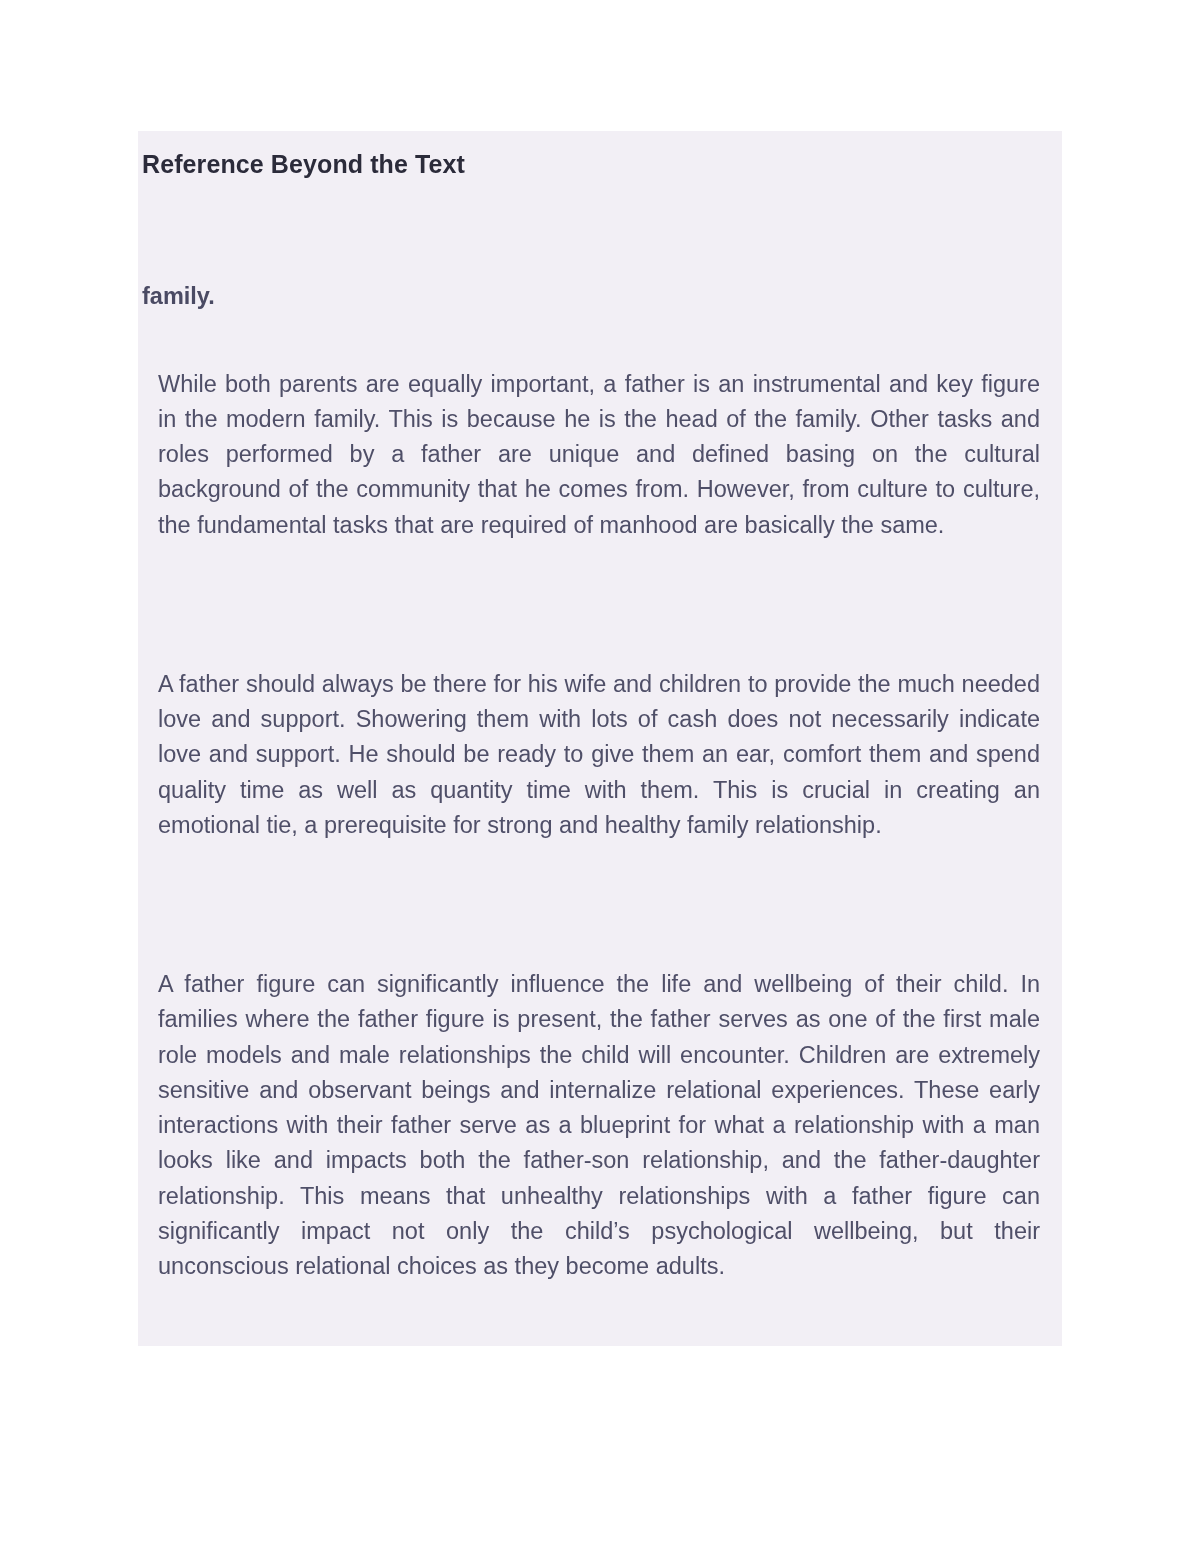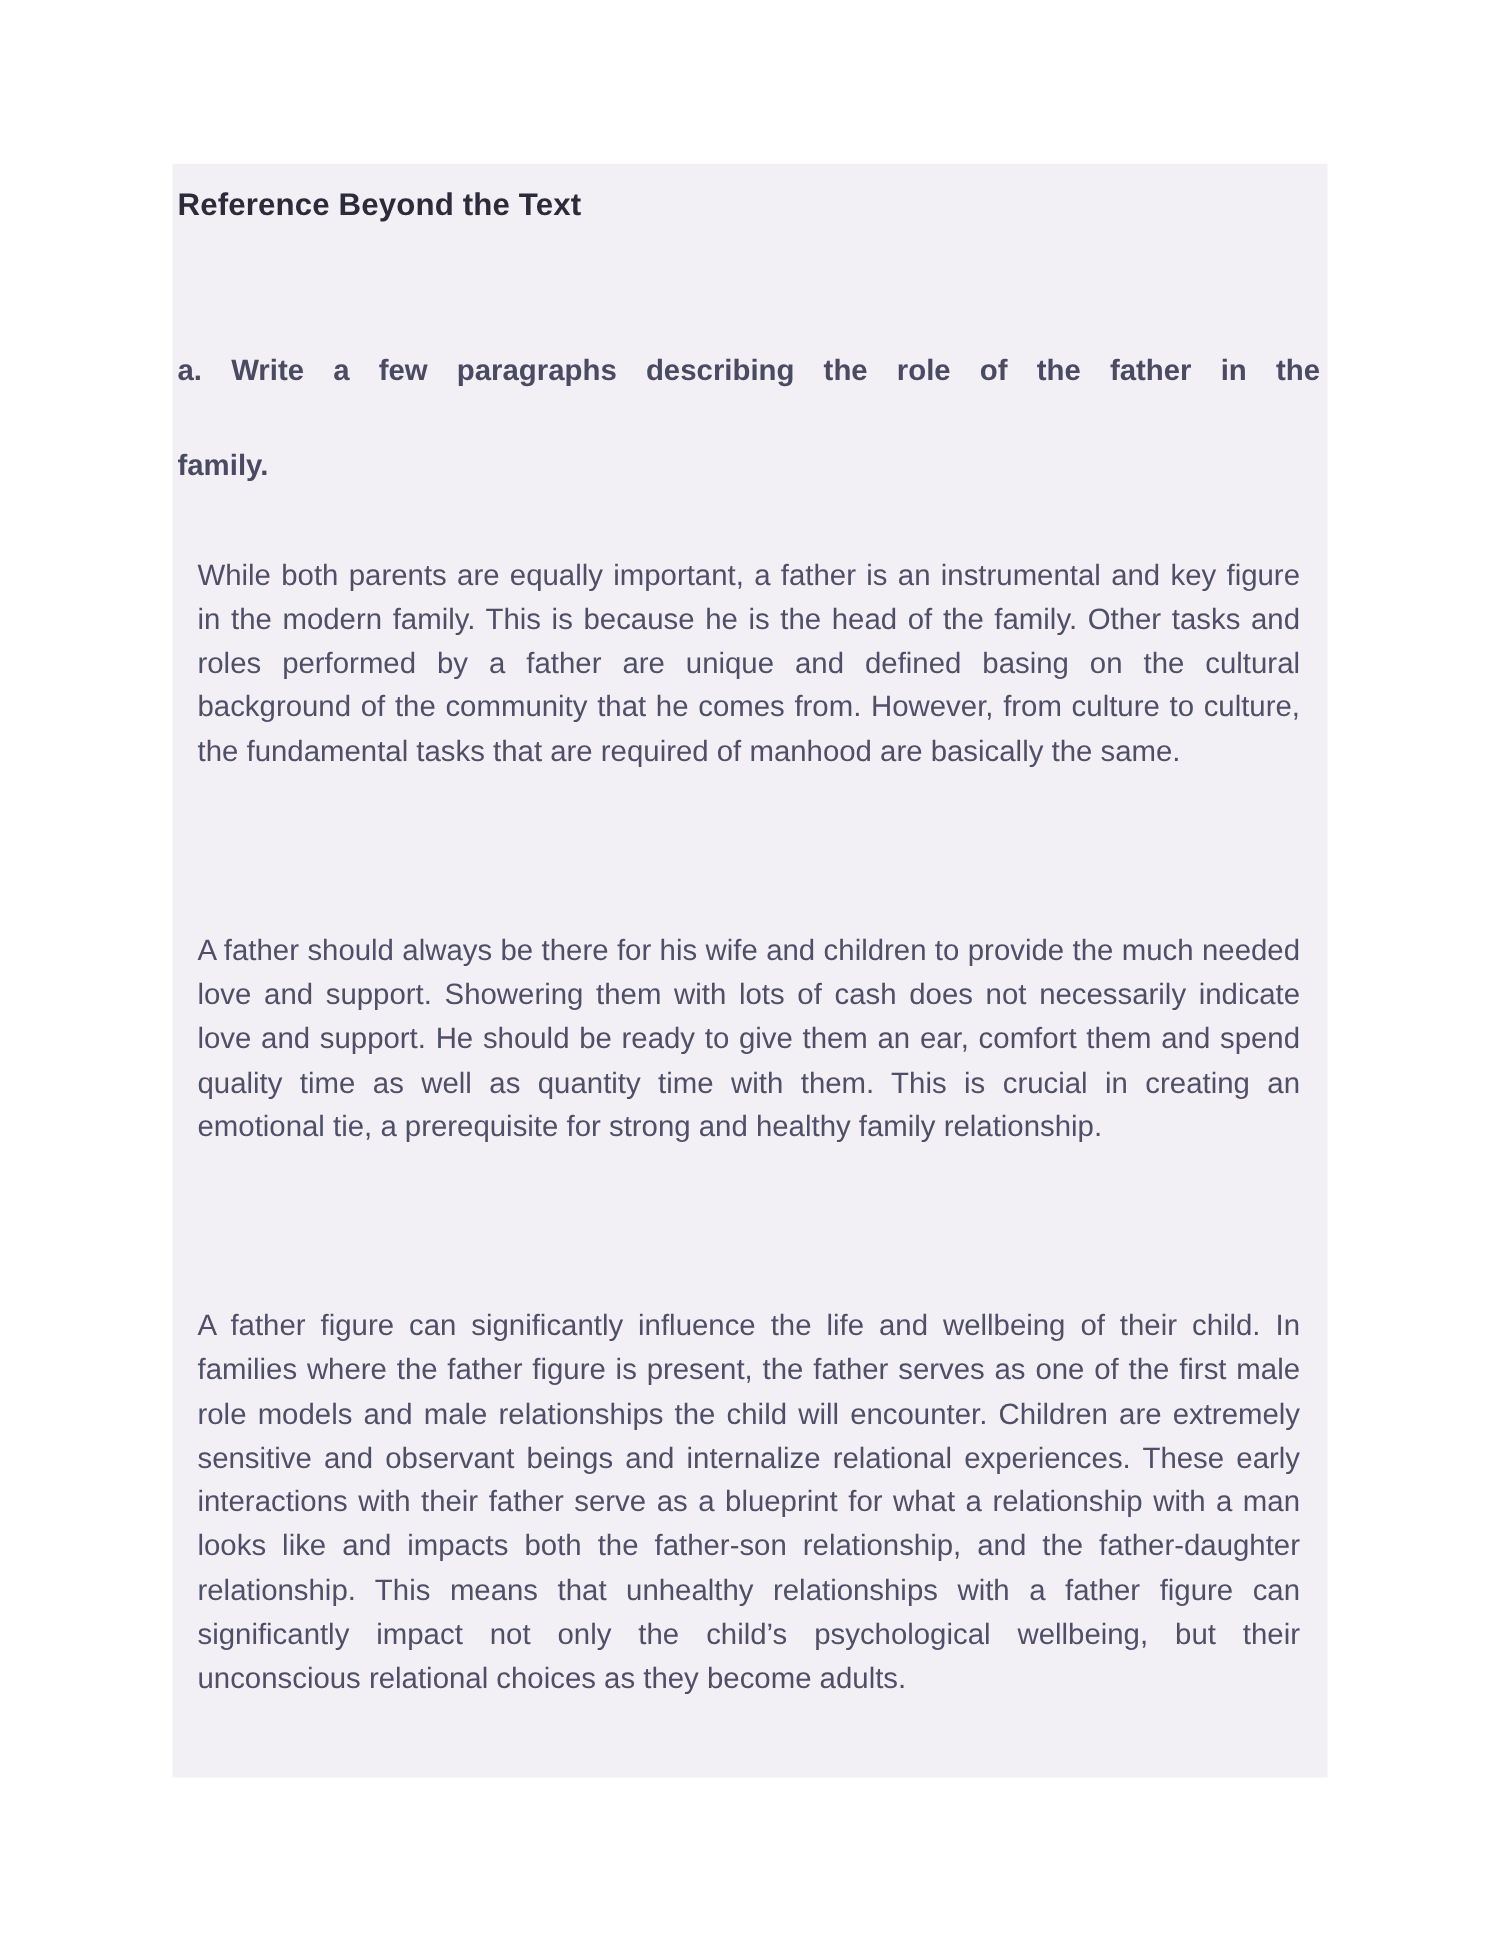--- a/index.html
+++ b/index.html
@@ -78,21 +78,20 @@
 
 <div class="page">
 
   <div class="content-block">
 
     <div class="doc-title">Reference Beyond the Text</div>
 
     <div class="spacer-1"></div>
 
     <div class="prompt">
-      <span class="justify-fix">a. Write a few paragraphs describing the role of the father in the</span>
       <span class="line2">family.</span>
     </div>
 
     <div class="gap-sm"></div>
 
     <p class="body-para">While both parents are equally important, a father is an instrumental and key figure in the modern family. This is because he is the head of the family. Other tasks and roles performed by a father are unique and defined basing on the cultural background of the community that he comes from. However, from culture to culture, the fundamental tasks that are required of manhood are basically the same.</p>
 
     <div class="gap-lg"></div>
 
     <p class="body-para">A father should always be there for his wife and children to provide the much needed love and support. Showering them with lots of cash does not necessarily indicate love and support. He should be ready to give them an ear, comfort them and spend quality time as well as quantity time with them. This is crucial in creating an emotional tie, a prerequisite for strong and healthy family relationship.</p>

